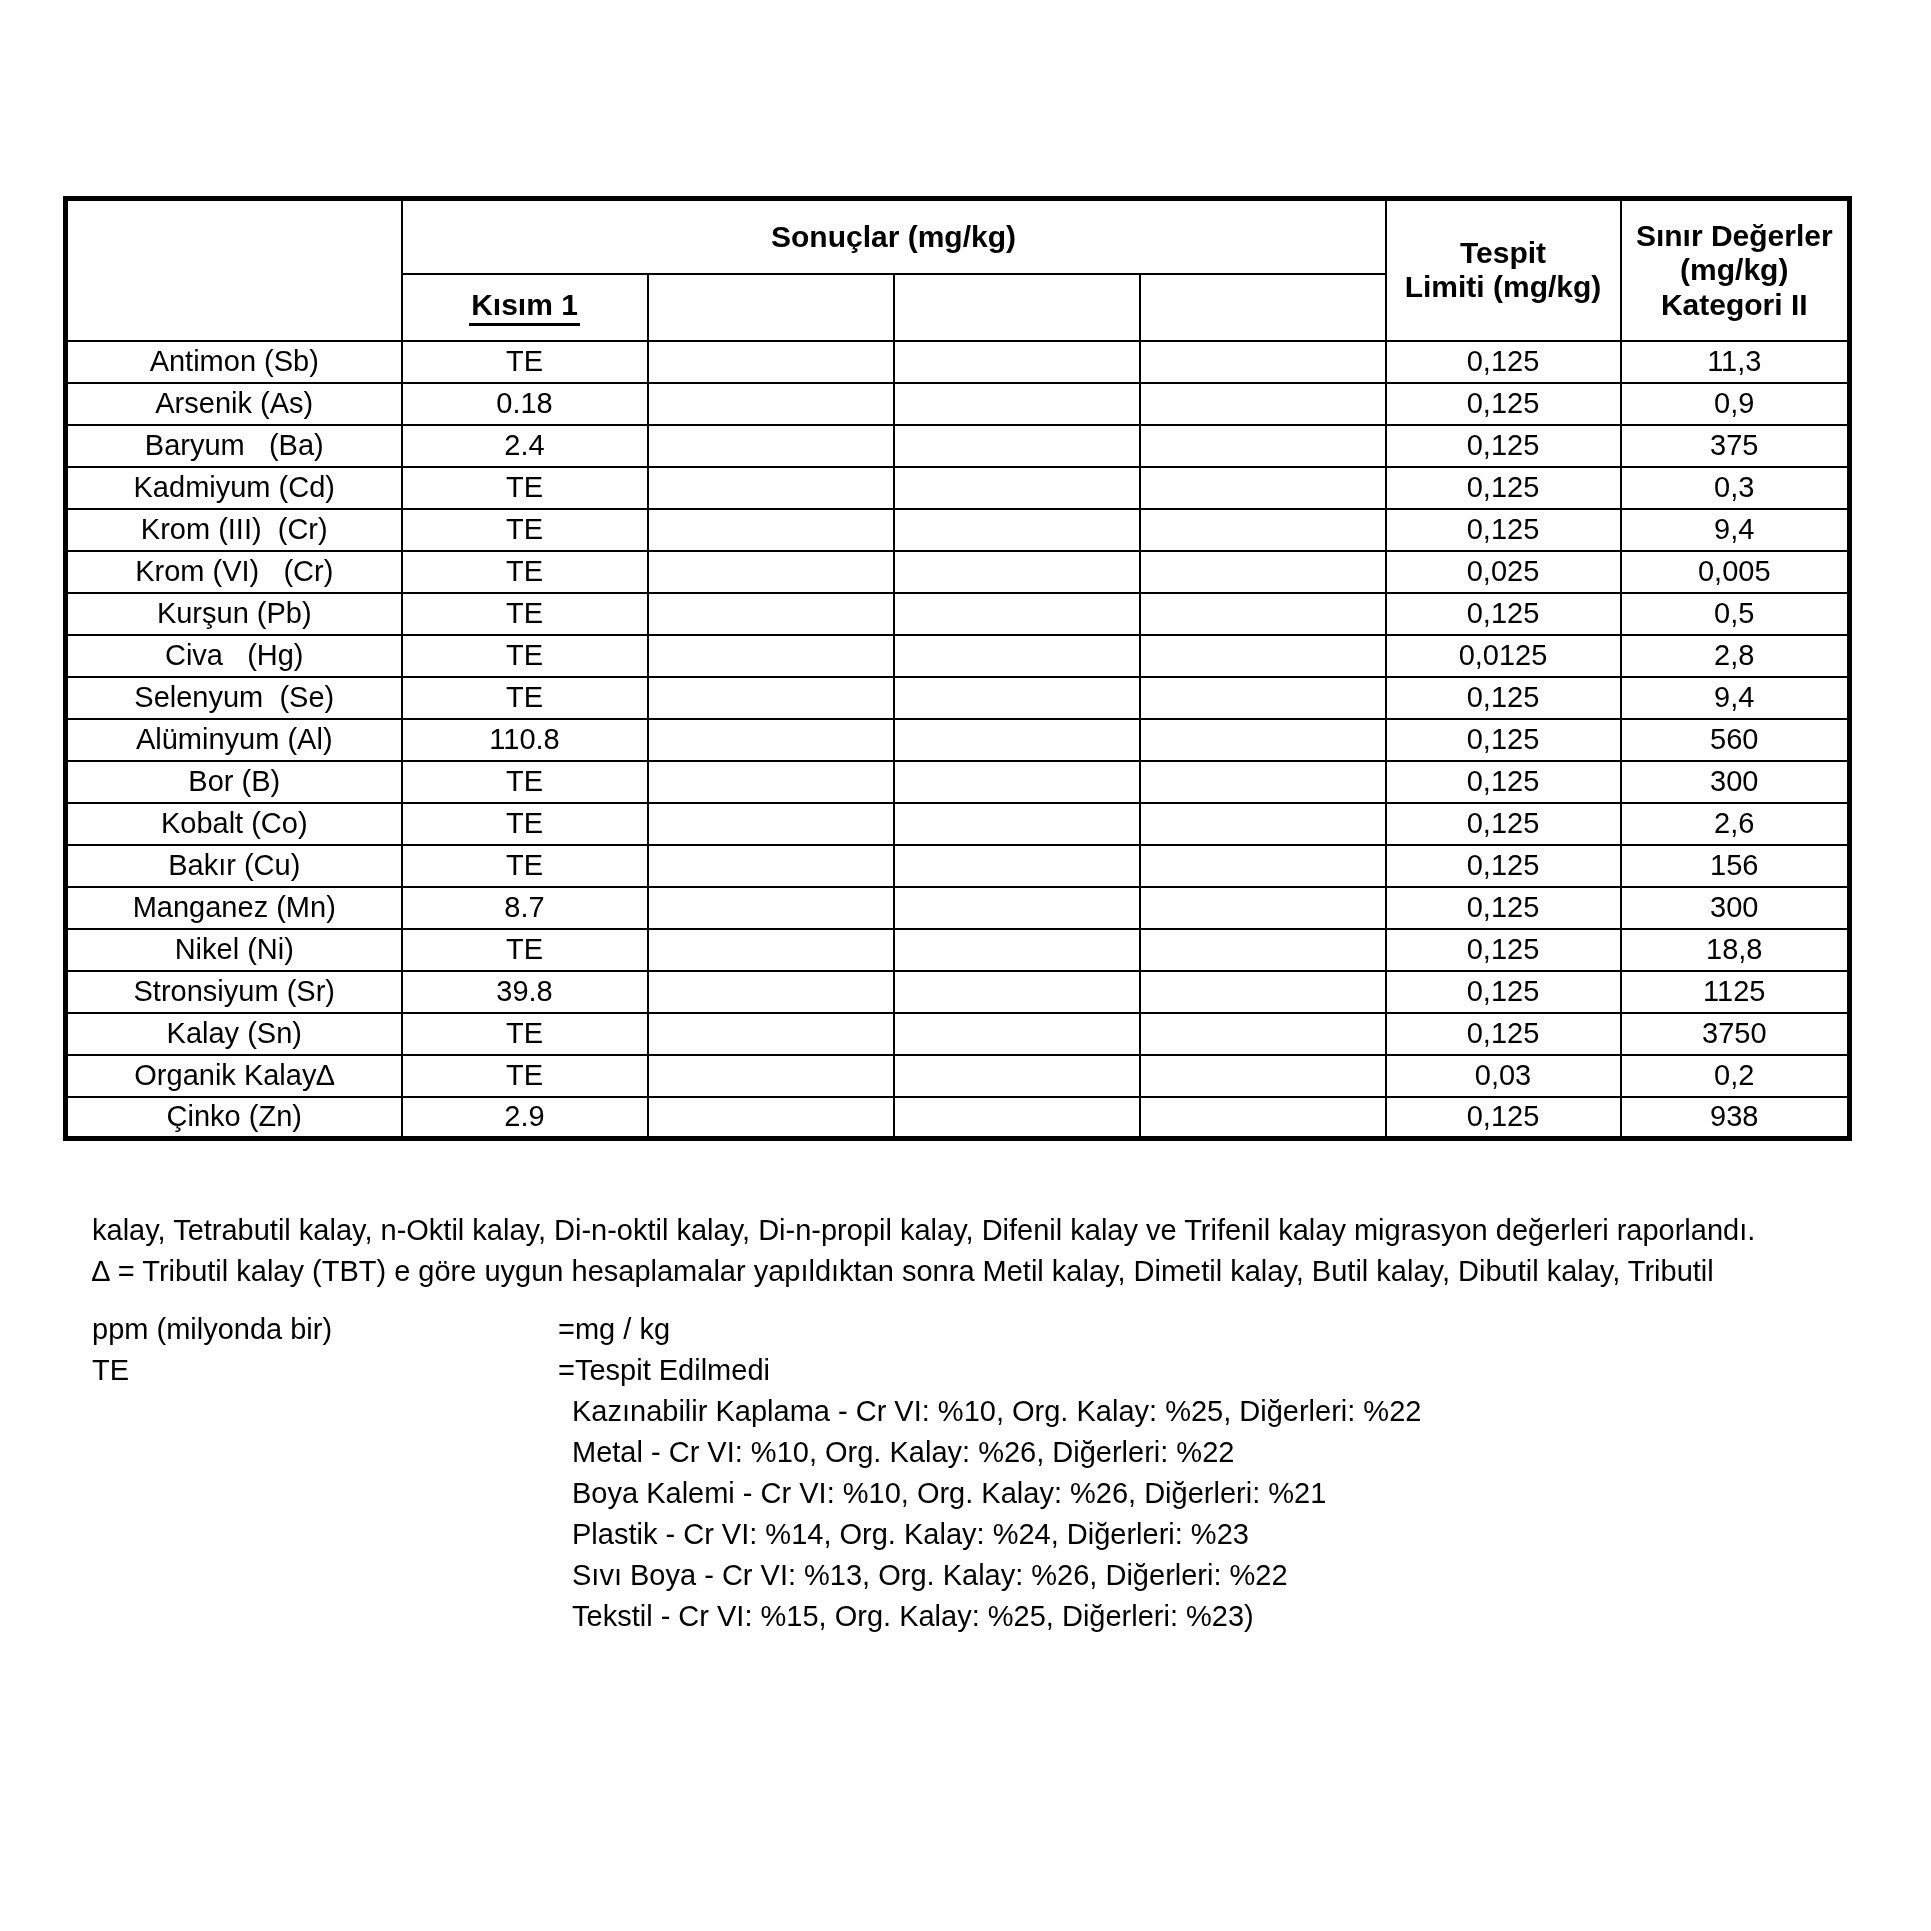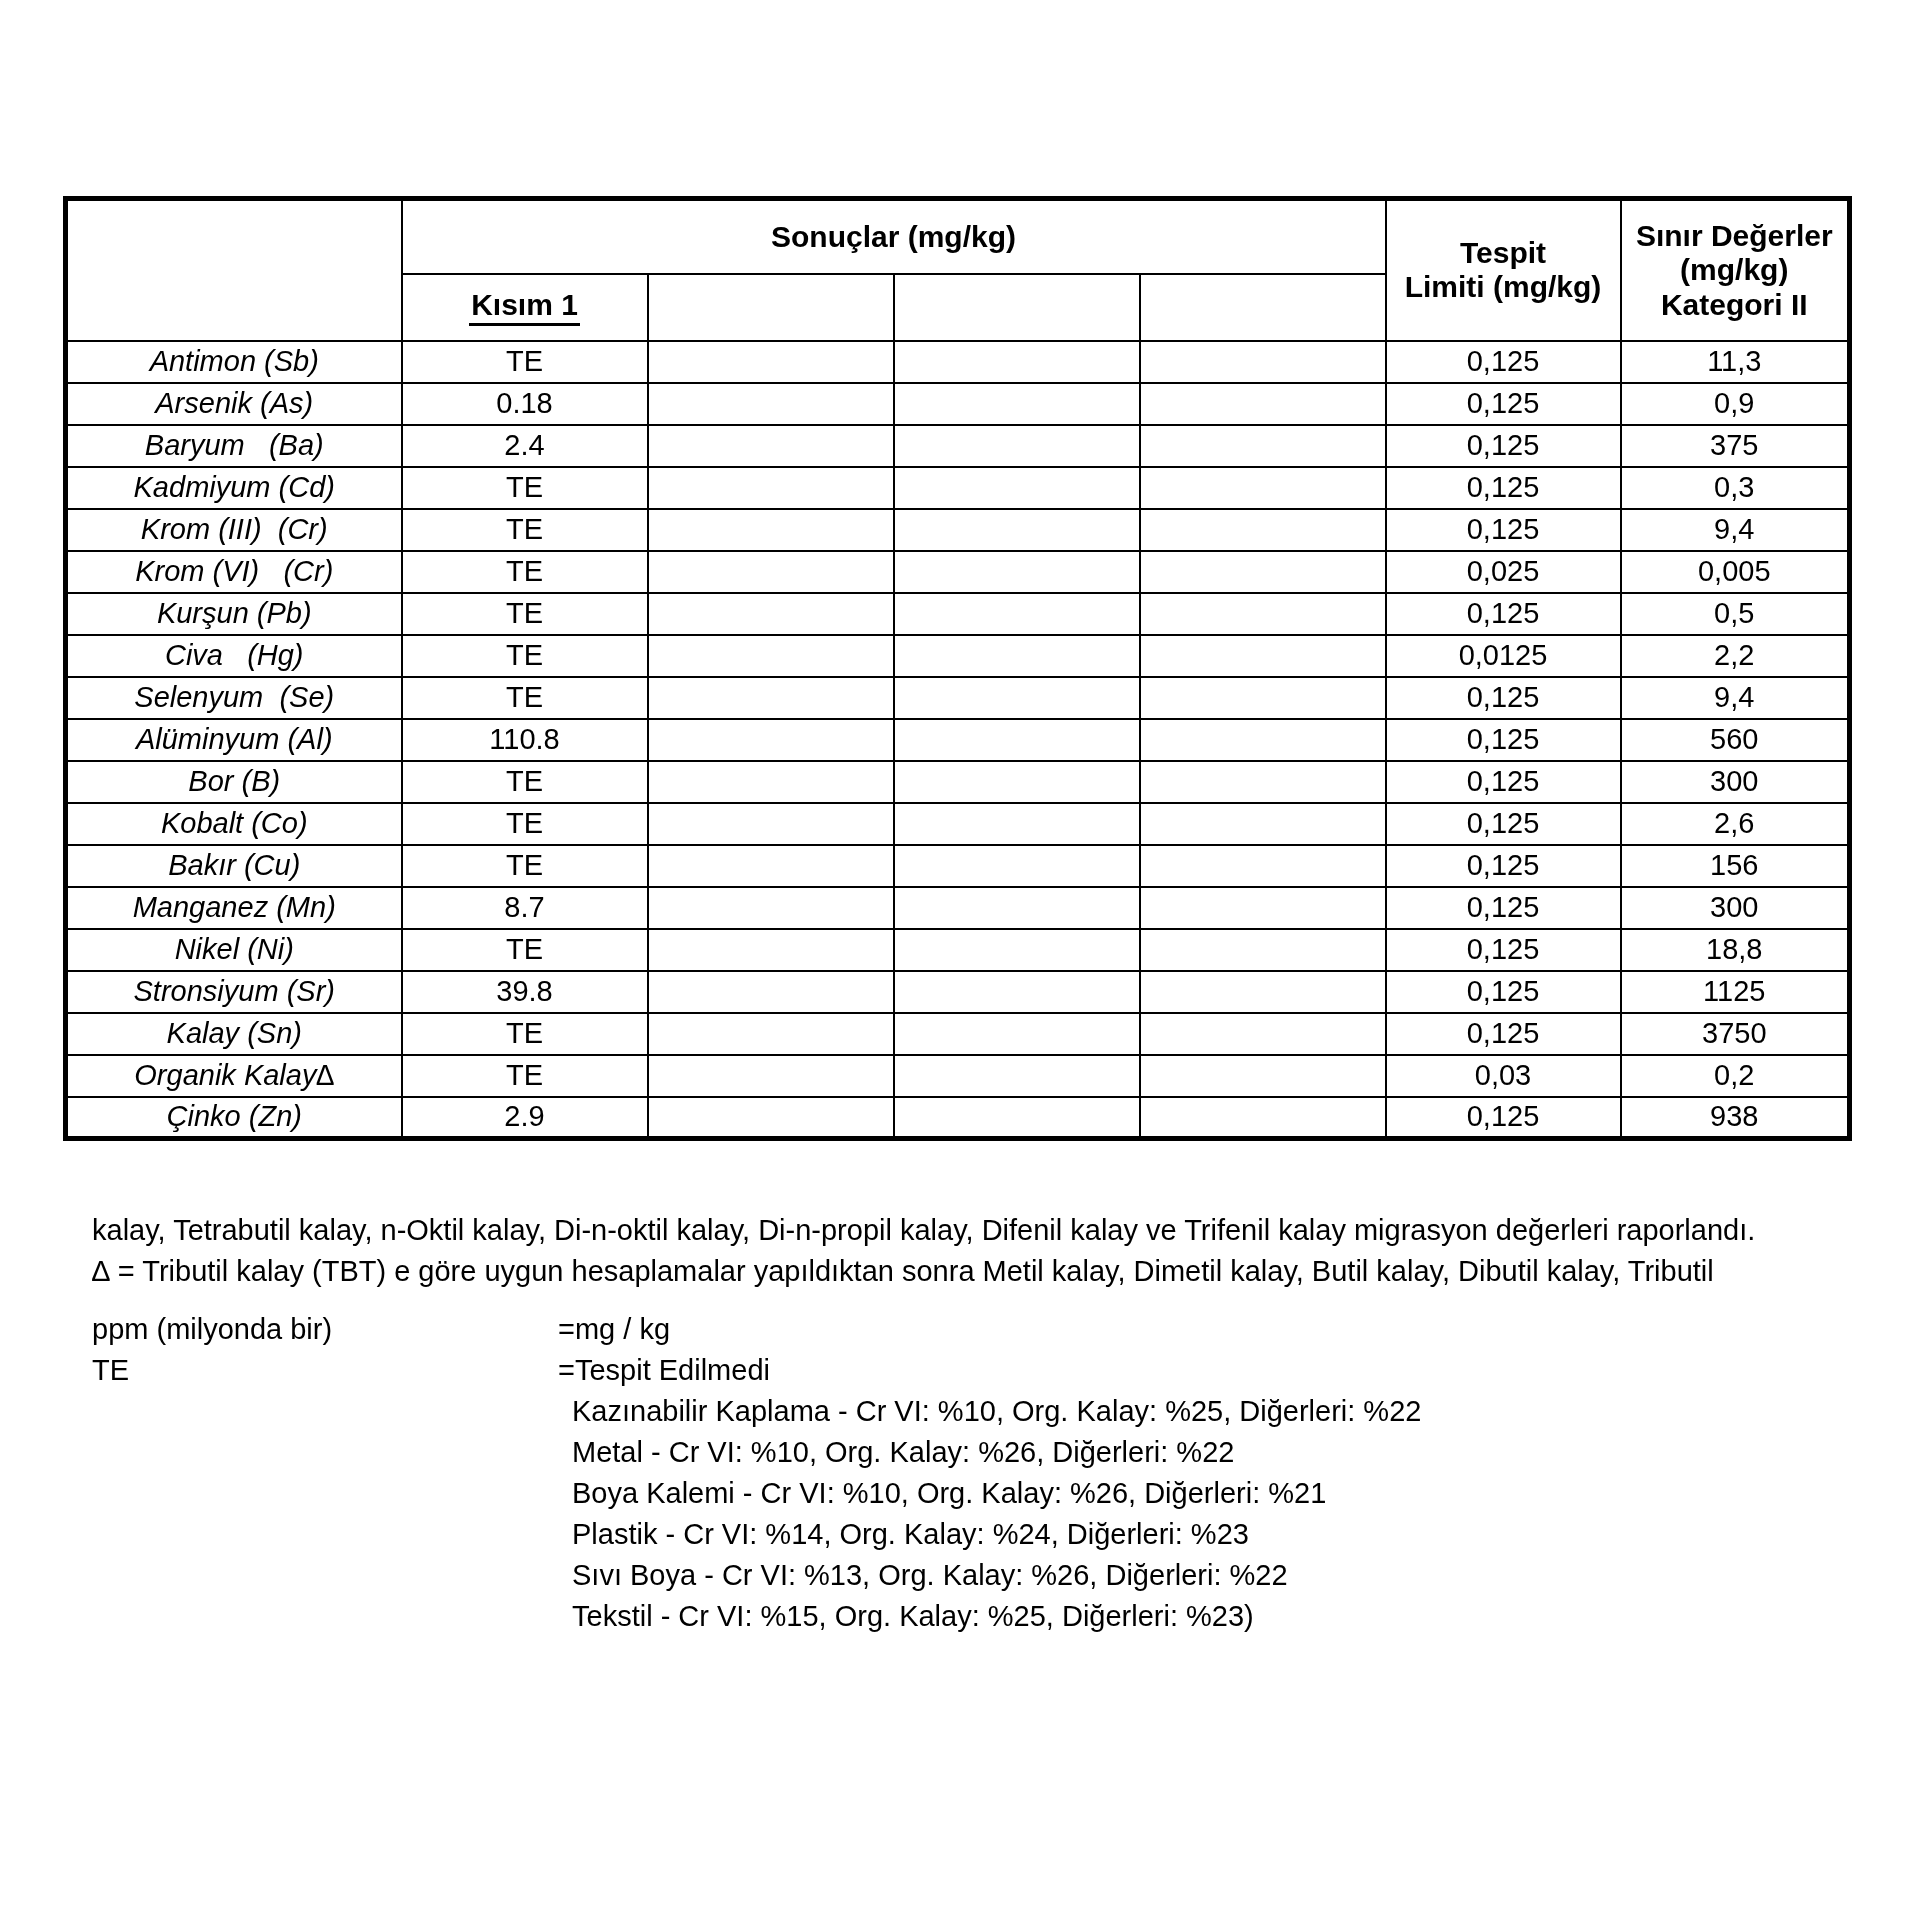--- a/index.html
+++ b/index.html
@@ -20,21 +20,21 @@
   }
   .results-table th { font-weight:bold; font-size:30px; }
   tr.h1 { height:75px; }
   tr.h2 { height:67px; }
   tr.body-row { height:42px; }
   
   .col-el   { border-right-width:4.8px; }
   .col-tespit { border-left-width:4.8px; border-right-width:3.9px; }
   .col-sinir  { border-left-width:3.9px; }
   .hdr-bottom { border-bottom-width:4.8px; }
-  .el-cell { white-space:pre;font-style:italic; }
+  .el-cell { white-space:pre; }
   .kisim-underline {
     display:inline-block; border-bottom:3.9px solid #000; padding:0 1.9px 1px 1.9px;
   }
   
   .footnote {
     position:absolute; left:92px; top:1210px; width:1738px;
     font-size:29px; line-height:41px;
   }
   .legend {
     position:absolute; left:92px; top:1309px; width:1738px;
@@ -144,21 +144,21 @@
       <td class="col-tespit">0,125</td>
       <td class="col-sinir">0,5</td>
     </tr>
     <tr class="body-row">
       <td class="col-el el-cell">Civa   (Hg)</td>
       <td>TE</td>
       <td></td>
       <td></td>
       <td></td>
       <td class="col-tespit">0,0125</td>
-      <td class="col-sinir">2,2</td>
+      <td class="col-sinir">2,8</td>
     </tr>
     <tr class="body-row">
       <td class="col-el el-cell">Selenyum  (Se)</td>
       <td>TE</td>
       <td></td>
       <td></td>
       <td></td>
       <td class="col-tespit">0,125</td>
       <td class="col-sinir">9,4</td>
     </tr>

